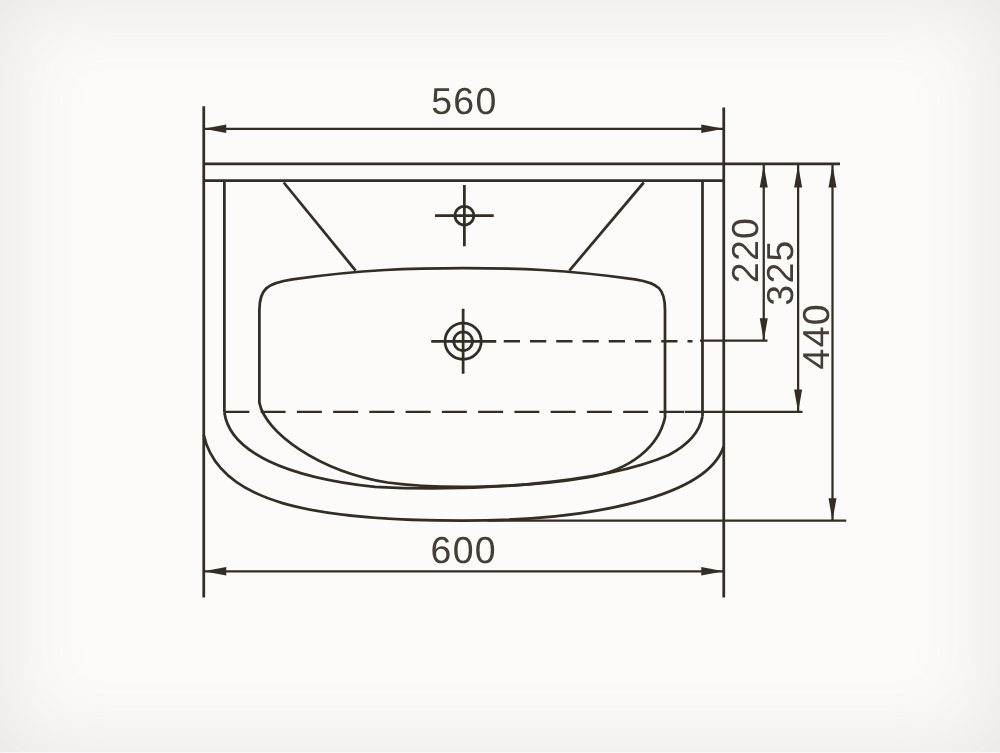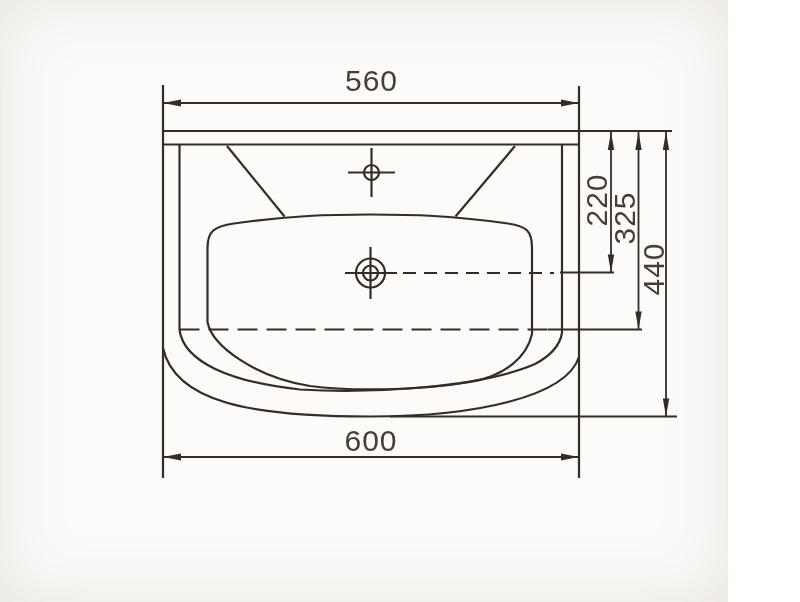--- a/index.html
+++ b/index.html
@@ -1,18 +1,18 @@
 <!DOCTYPE html>
 <html><head>
 <meta charset="utf-8">
 <style>
   html,body{margin:0;padding:0;background:#ffffff;}
   .canvas{
     position:relative;
-    width:728px;height:602px;
+    width:800px;height:602px;
     background:var(--bg,#fcfbf9);
     box-shadow:inset 0 0 70px rgba(110,100,85,0.14);
     overflow:hidden;
     font-family:"Liberation Sans", sans-serif;
   }
   svg{display:block;}
   .ln{stroke:var(--line,#332d26);stroke-width:2.2;fill:none;stroke-linecap:butt;}
   .thin{stroke:var(--line,#332d26);stroke-width:1.8;fill:none;}
   .dash{stroke:var(--line,#332d26);stroke-width:1.9;fill:none;}
   .arr{fill:var(--line,#332d26);stroke:none;}

